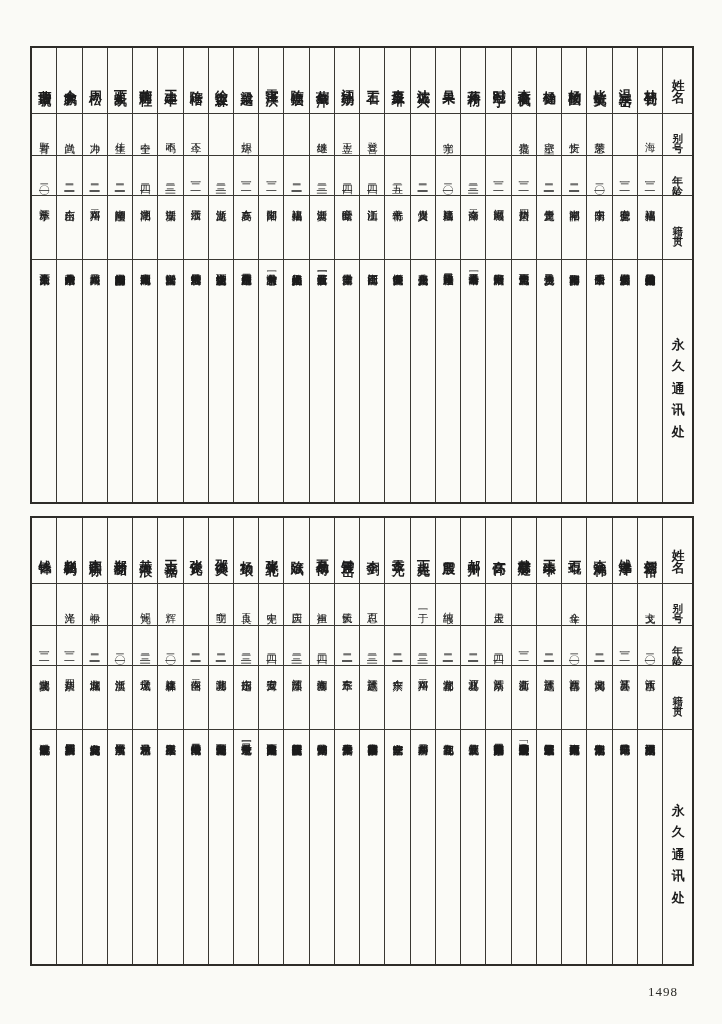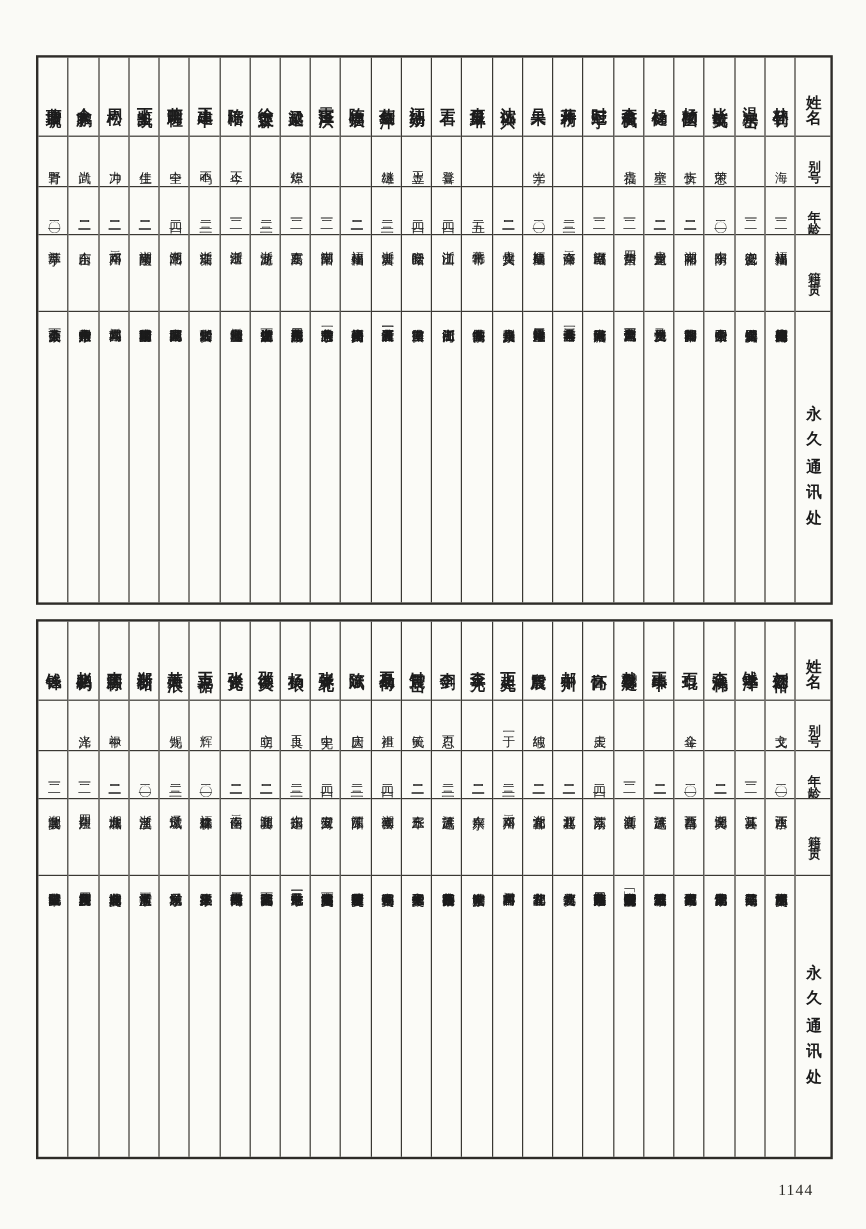--- a/index.html
+++ b/index.html
@@ -479,14 +479,14 @@
         <div class="cell addr">四川綦江桥河乡胜利蛋庄</div>
       </div>
       <div class="col">
         <div class="cell name">钱锋</div>
         <div class="cell alias"></div>
         <div class="cell age">二一</div>
         <div class="cell origin">湖北黄陂</div>
         <div class="cell addr">湖北黄陂谌家矶邮转</div>
       </div>
     </section>
-  <div class="page-number">1144</div>
+  <div class="page-number">1498</div>
 </div>
 
 </body></html>

